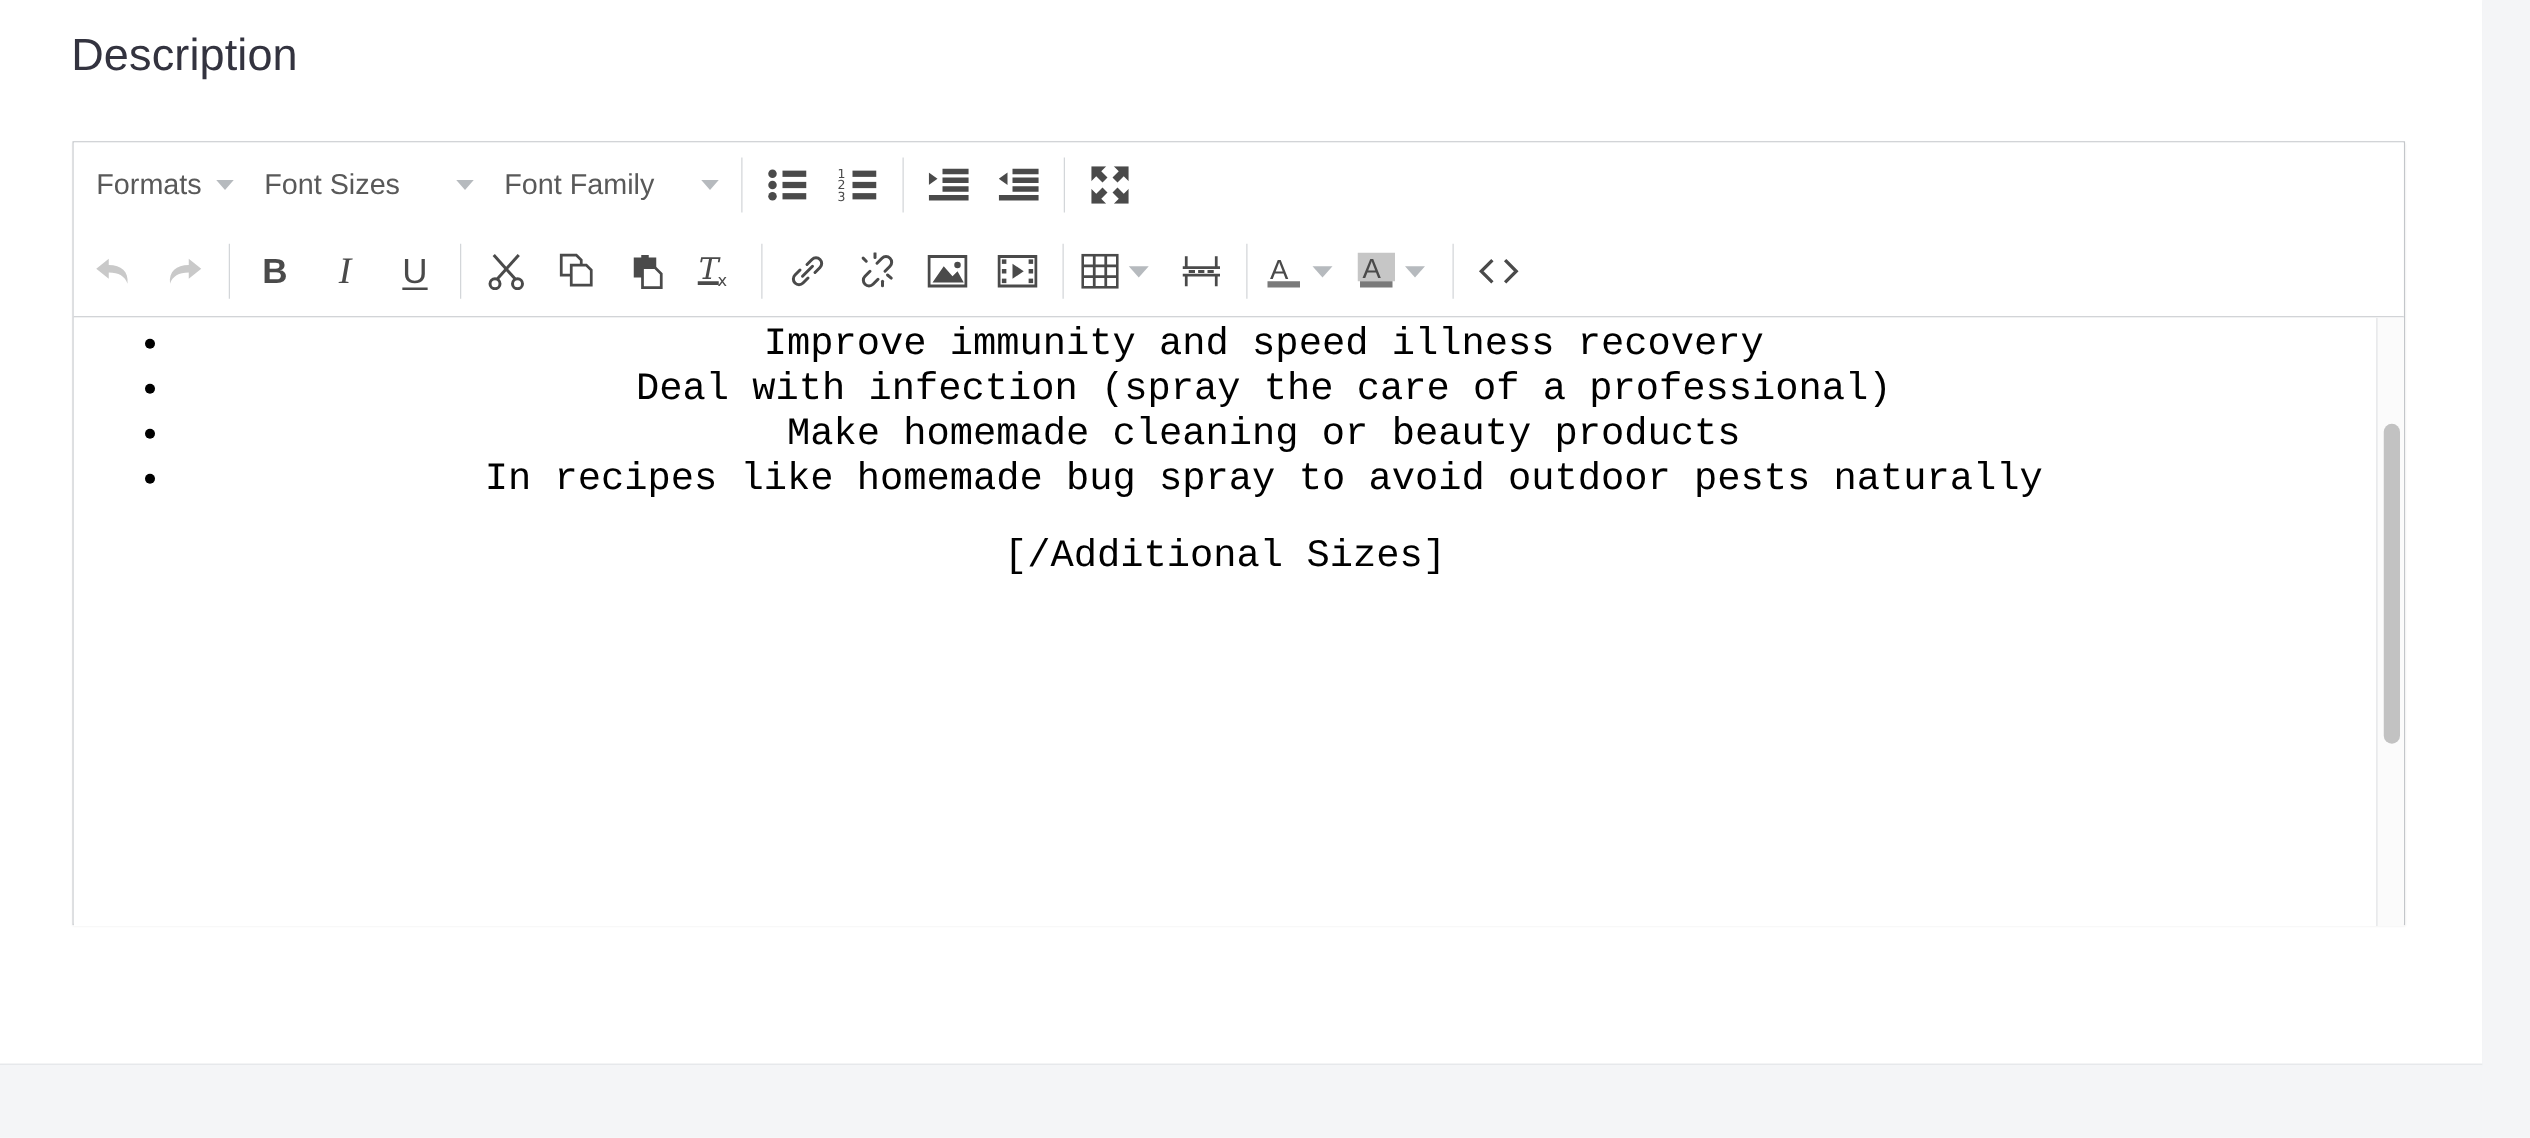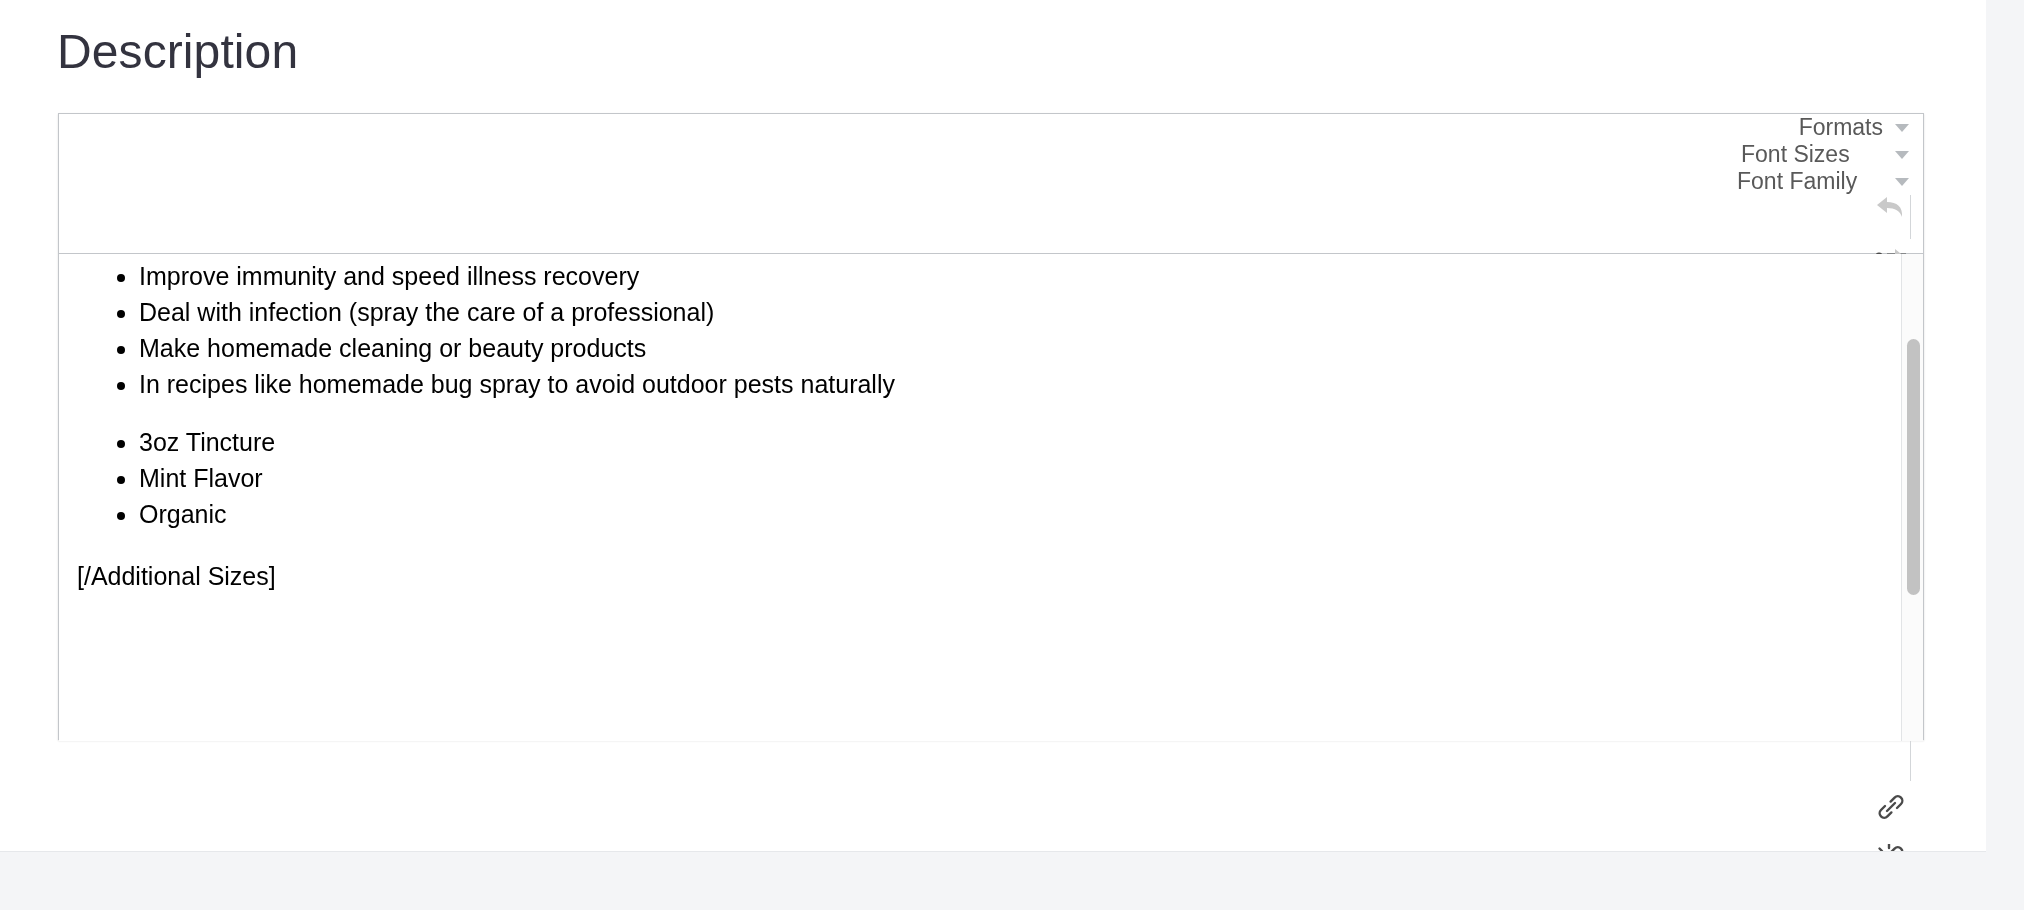--- a/index.html
+++ b/index.html
@@ -32,21 +32,21 @@
     position: absolute;
     left: 1986px; top: 0;
     width: 38px; height: 910px;
     background: #f4f5f7;
   }
 
   
   .section-title {
     position: absolute;
     left: 57px; top: -4px;
-    font-size: 48px;
+    font-size: 36px;
     line-height: 48px;
     font-weight: 400;
     color: #33333f;
     letter-spacing: 0.1px;
     white-space: nowrap;
   }
 
   
   .editor {
     position: absolute;
@@ -58,24 +58,23 @@
     box-shadow: 0 1px 2px rgba(0,0,0,0.13);
   }
 
   
   .toolbar {
     background: #ffffff;
     border-bottom: 1px solid #c3c6ca;
   }
   .tb-row {
     display: flex;
-    align-items: flex-end;
+    align-items: center;
     height: 67px;
     padding: 0 4px;
-    flex-direction: column;
   }
   .tb-row.row1 { height: 67px; }
   .tb-row.row2 { height: 72px; }
   .tb-sep {
     width: 1px;
     height: 44px;
     background: #d3d6d9;
     margin: 0 8px;
     flex: 0 0 auto;
   }
@@ -137,24 +136,25 @@
   .editor-body {
     position: relative;
     height: 487px;
     background: #ffffff;
     overflow: hidden;
   }
   .doc {
     position: absolute;
     left: 0; top: 0; right: 0;
     padding: 4px 40px 0 18px;
-    font-family: Liberation Sans, sans-serif;
-    font-size: 25px;
+    font-family: Liberation Mono, monospace;
+    font-size: 31px;
     line-height: 36px;
     color: #000000;
+    text-align: center;
   }
   .doc ul {
     margin: 0 0 0 0;
     padding-left: 62px;
     list-style-type: disc;
   }
   .doc ul li { margin: 0; padding: 0; }
   .doc p {
     margin: 21px 0 0 0;
   }
@@ -487,25 +487,20 @@
       <div class="doc">
 
         <ul>
           <li>Improve immunity and speed illness recovery</li>
           <li>Deal with infection (spray the care of a professional)</li>
           <li>Make homemade cleaning or beauty products</li>
           <li>In recipes like homemade bug spray to avoid outdoor pests naturally</li>
         </ul>
 
 
-        <ul class="sub">
-          <li>3oz Tincture</li>
-          <li>Mint Flavor</li>
-          <li>Organic</li>
-        </ul>
 
         <p class="tag-close">[/Additional Sizes]</p>
       </div>
 
       <div class="vscroll-track">
         <div class="vscroll-thumb"></div>
       </div>
     </div>
 
   </div>

